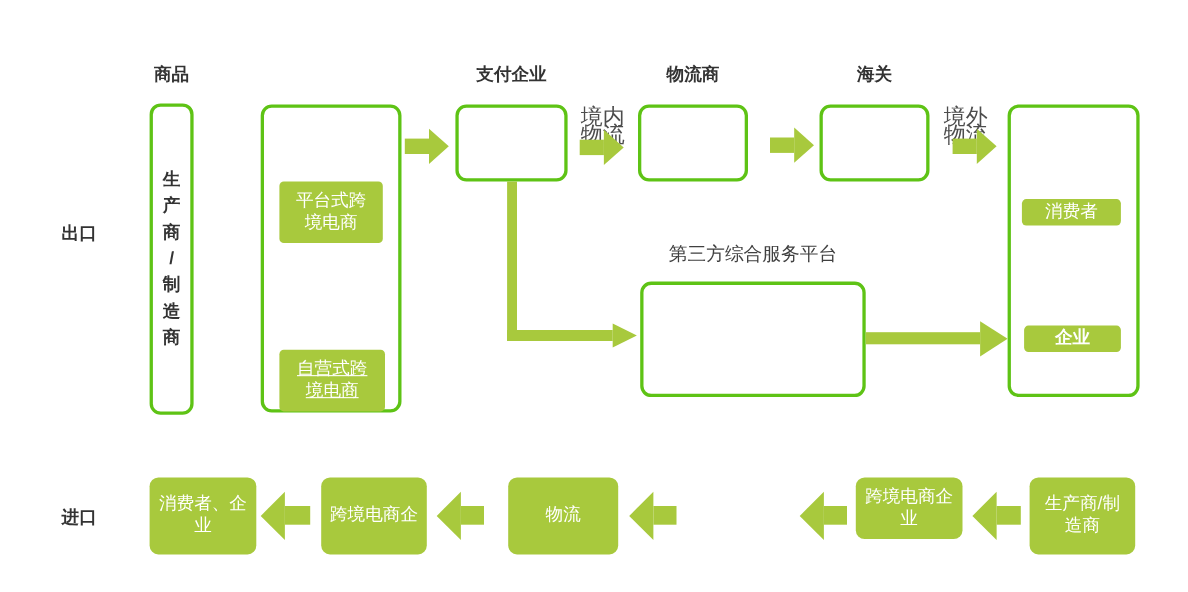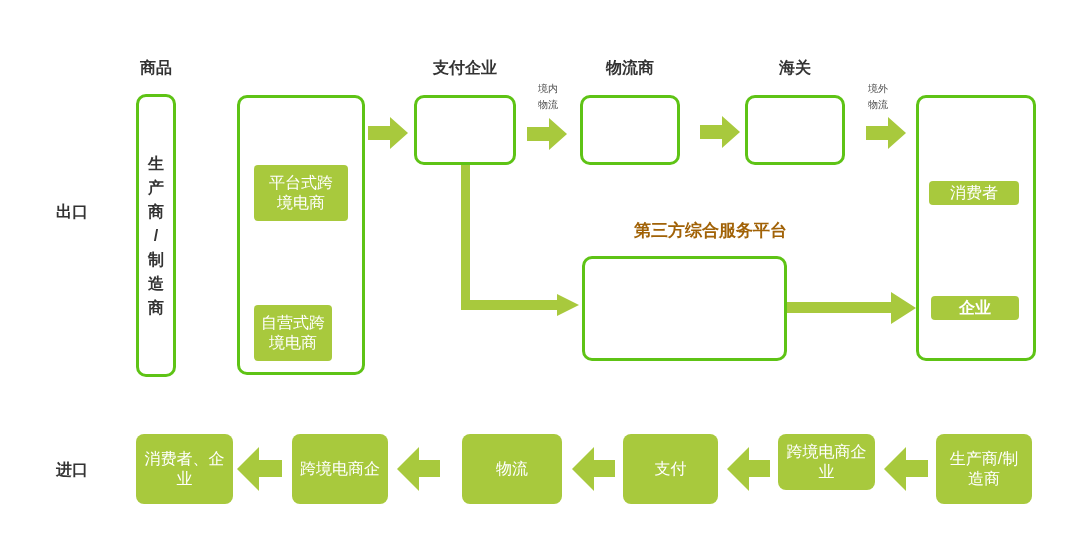--- a/index.html
+++ b/index.html
@@ -68,34 +68,34 @@
     font-size: 16px;
     font-weight: bold;
     color: #333333;
     white-space: pre-line;
     line-height: 24px;
   }
 
   
   .flow-label {
     position: absolute;
-    top: 81px;
-    text-align: center;
-    font-size: 10px;
+    top: 99px;
+    text-align: center;
+    font-size: 20px;
     color: #4d4d4d;
     white-space: pre-line;
     line-height: 16px;
   }
 
   .platform-title {
     position: absolute;
-    text-align: right;
+    text-align: center;
     font-size: 17px;
-    font-weight: bold;
-    color: #a16207;
+    font-weight: normal;
+    color: #404040;
     white-space: nowrap;
   }
 
   
   .arr-body { position: absolute; background: #a8c93d; }
   .arr-head-right {
     position: absolute; width: 0; height: 0;
     border-top: 16px solid transparent;
     border-bottom: 16px solid transparent;
     border-left: 18px solid #a8c93d;
@@ -137,21 +137,21 @@
 商
 /
 制
 造
 商</div>
   </div>
 
   <div class="obox" style="left:237px;top:95px;width:128px;height:280px;"></div>
   <div class="fbox" style="left:254px;top:165px;width:94px;height:56px;">平台式跨
 境电商</div>
-  <div class="fbox" style="left:254px;top:305px;width:78px;height:56px;">自营式跨
+  <div class="fbox" style="left:254px;top:318px;width:96px;height:56px;text-decoration:underline;">自营式跨
 境电商</div>
 
   <div>
     <div class="arr-body" style="left:368px;top:126px;width:22px;height:14px;"></div>
     <div class="arr-head-right" style="left:390px;top:117px;"></div>
   </div>
 
   <div class="obox" style="left:414px;top:95px;width:102px;height:70px;"></div>
 
   <div class="flow-label" style="left:516px;width:64px;">境内
@@ -194,21 +194,20 @@
     <div class="arr-body" style="left:787px;top:302px;width:104px;height:11px;"></div>
     <div class="arr-head-platform" style="left:891px;top:292px;"></div>
   </div>
 
   <div class="row-label" style="top:460px;">进口</div>
 
   <div class="fbox big" style="left:136px;top:434px;width:97px;height:70px;">消费者、企
 业</div>
   <div class="fbox big" style="left:292px;top:434px;width:96px;height:70px;">跨境电商企</div>
   <div class="fbox big" style="left:462px;top:434px;width:100px;height:70px;">物流</div>
-  <div class="fbox big" style="left:623px;top:434px;width:95px;height:70px;">支付</div>
   <div class="fbox big" style="left:778px;top:434px;width:97px;height:56px;">跨境电商企
 业</div>
   <div class="fbox big" style="left:936px;top:434px;width:96px;height:70px;">生产商/制
 造商</div>
 
   <div>
     <div class="arr-head-left" style="left:237px;top:447px;"></div>
     <div class="arr-body" style="left:259px;top:460px;width:23px;height:17px;"></div>
   </div>
   <div>

